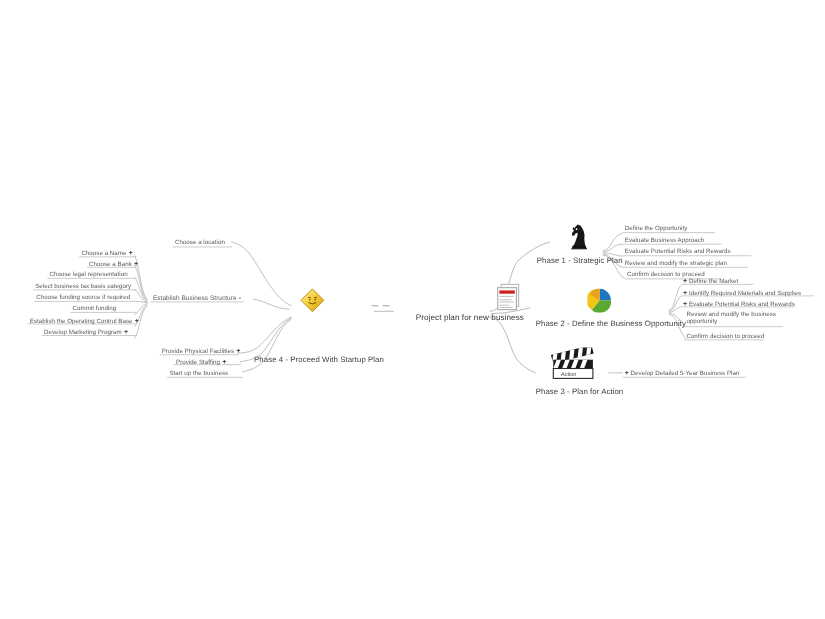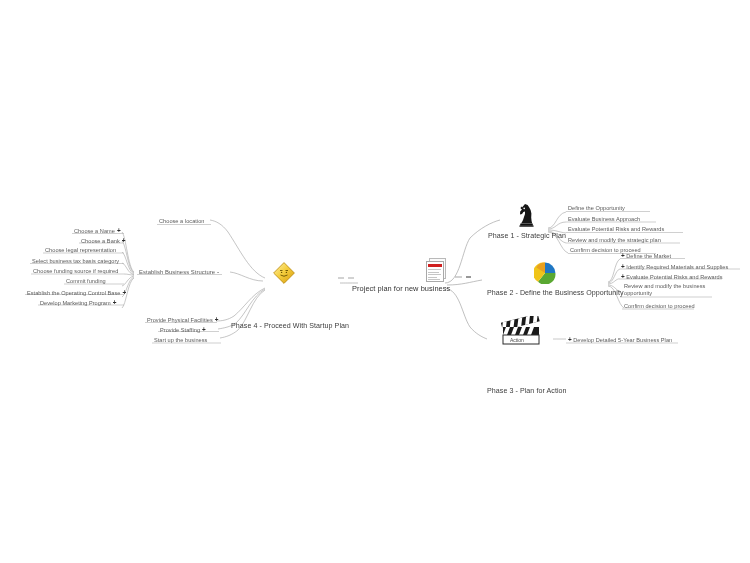--- a/index.html
+++ b/index.html
@@ -195,21 +195,21 @@
         <line x1="30" y1="263.5" x2="124" y2="263.5"></line>
         <line x1="31" y1="274" x2="124" y2="274"></line>
         <line x1="64" y1="284" x2="124" y2="284"></line>
         <line x1="25" y1="294.5" x2="124" y2="294.5"></line>
         <line x1="38" y1="305" x2="124" y2="305"></line>
       </g>
 
     </g>
   </svg>
 
-  <div class="center-node" style="left:352px; top:258px; width:96px;">
+  <div class="center-node" style="left:378px; top:258px; width:96px;">
     <div class="icon-wrap" style="left:37px; top:0; position:relative; width:22px; margin:0 auto;">
       <div class="doc-icon">
         <div class="sheet-back"></div>
         <div class="sheet-front"></div>
         <div class="redbar"></div>
         <div class="line l1"></div>
         <div class="line l2"></div>
         <div class="line l3"></div>
         <div class="line l4"></div>
         <div class="line l5"></div>
@@ -299,21 +299,21 @@
           <path d="M27 11 L31 11 L28 19 L24 19 Z"></path>
           <path d="M35 11 L39 11 L36 19 L32 19 Z"></path>
         </g>
 
         <rect x="8" y="19" width="36" height="9" fill="#ffffff" stroke="#2a2a2a" stroke-width="1"></rect>
         <g fill="#4a4a4a" font-family="Liberation Sans, sans-serif" font-size="5">
           <text x="15" y="26">Action</text>
         </g>
       </svg>
     </div>
-    <div class="node big" style="position:relative; top:1px; white-space:nowrap;margin-top:36px;">Phase 3 - Plan for Action</div>
+    <div class="node big" style="position:relative; top:1px; white-space:nowrap;">Phase 3 - Plan for Action</div>
   </div>
 
   <div class="leaf" style="left:568px; top:336px;">
     <span class="plus plus-pre">+</span><span>Develop Detailed 5-Year Business Plan</span>
   </div>
 
   <div class="phase-node" style="left:231px; top:261px; width:106px;">
     <div style="width:24px; margin:0 auto;">
       <svg class="diamond-icon" viewBox="0 0 24 24" xmlns="http://www.w3.org/2000/svg">
         <defs>

